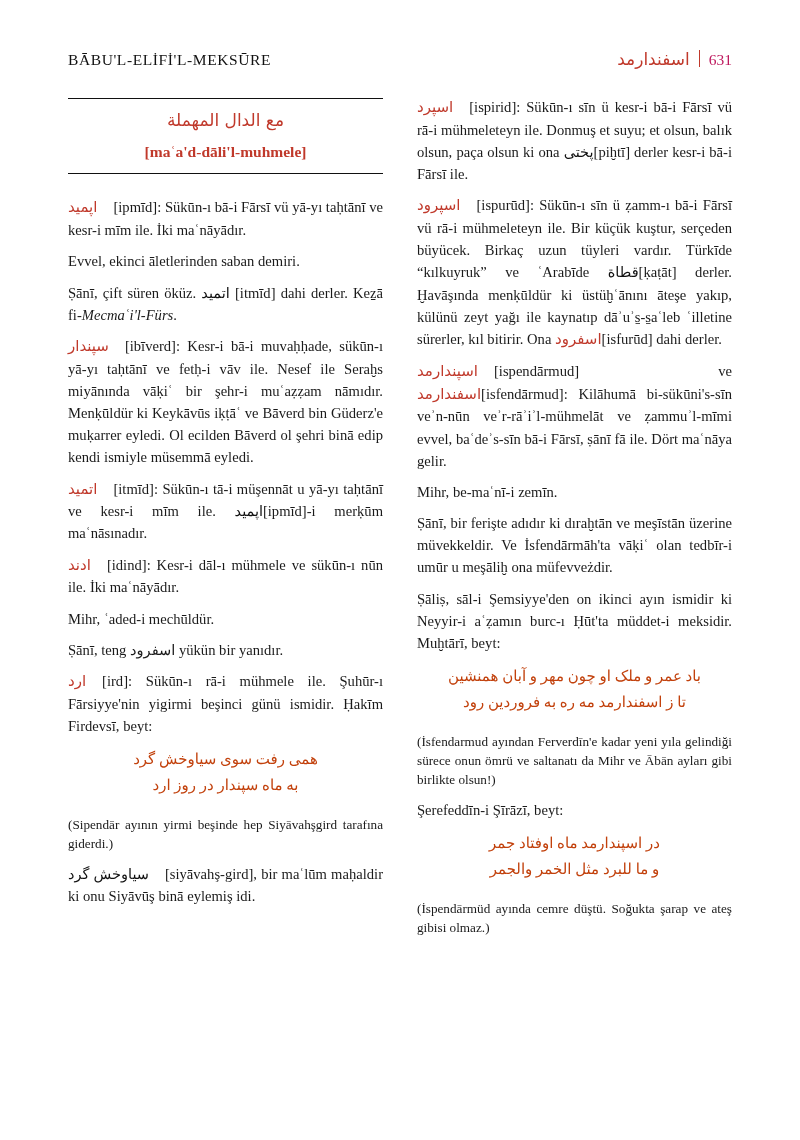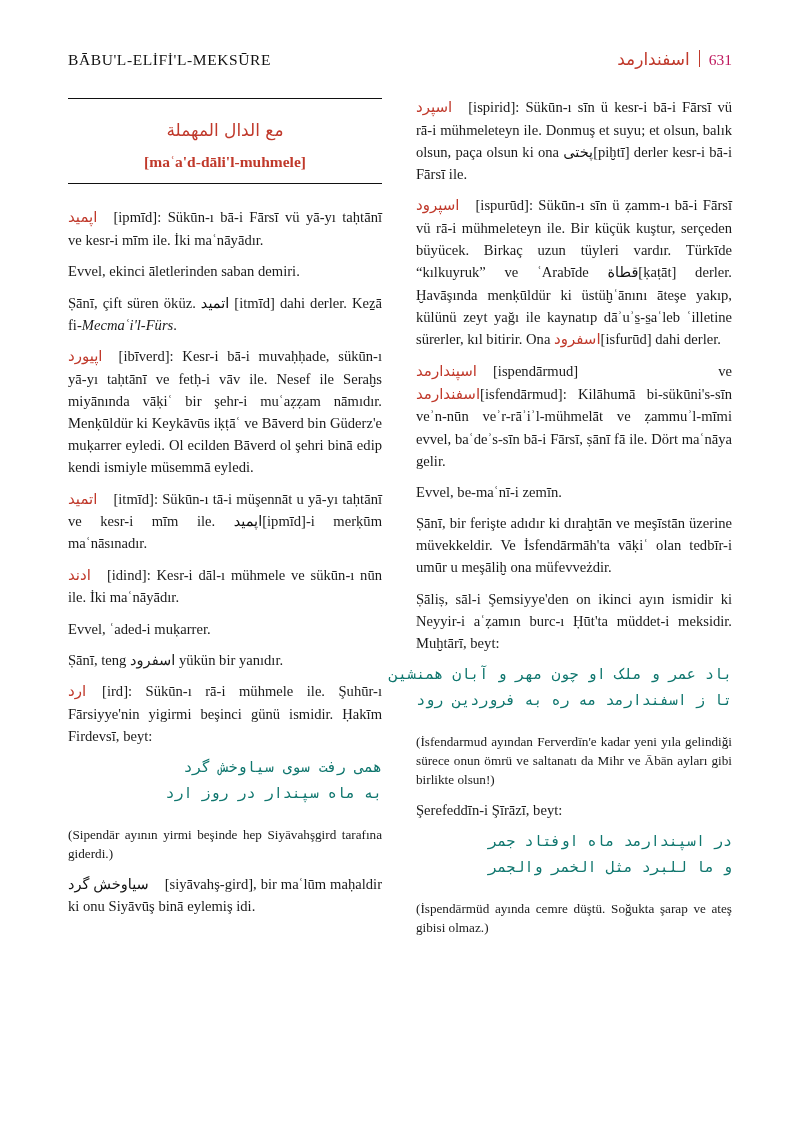--- a/index.html
+++ b/index.html
@@ -72,21 +72,21 @@
     font-size: 14.6px;
     line-height: 1.52;
     text-align: justify;
     hyphens: auto;
   }
 
   
   .section-head {
     border-top: 1.3px solid #111;
     border-bottom: 1.3px solid #111;
-    padding: 19px 0 10px 0;
+    padding: 9px 0 10px 0;
     margin: 2px 0 22px 0;
     text-align: center;
     color: #c0392b;
   }
   .sh-arabic {
     font-size: 17px;
     direction: rtl;
     font-family: "DejaVu Sans", sans-serif;
     margin-bottom: 6px;
   }
@@ -120,27 +120,27 @@
   .gap {
     display: inline-block;
     width: 16px;
   }
   .ital {
     font-style: italic;
   }
 
   
   .verse {
-    text-align: right;
-    direction: rtl;
-    font-family: Liberation Mono, monospace;
+    text-align: center;
+    direction: rtl;
+    font-family: Liberation Serif, serif;
     font-size: 15px;
     line-height: 1.75;
     margin: 7px 0 7px 0;
-    color: #0f766e;
+    color: #c2410c;
   }
   .verse div {
     white-space: nowrap;
   }
   .gloss {
     font-size: 13.2px;
     line-height: 1.45;
     margin: 16px 0 10px 0;
     text-align: justify;
   }
@@ -174,33 +174,33 @@
 
       <p class="para">Evvel, ekinci āletlerinden saban demiri.</p>
 
       <p class="para">
         <span>Ṣānī, çift süren öküz.</span>
         <span class="ar-blk">اتمید</span>
         <span>[itmīd] dahi derler. Keẕā fi-</span><span class="ital">Mecmaʿi'l-Fürs</span><span>.</span>
       </p>
 
       <p class="entry">
-        <span class="ar">اپیورد</span><span class="gap"></span><span>[ibīverd]: Kesr-i bā-i muvaḥḥade, sükūn-ı yā-yı taḥtānī ve fetḥ-i vāv ile. Nesef ile Seraḫs miyānında vāḳiʿ bir şehr-i muʿaẓẓam nāmıdır. Menḳūldür ki Keykāvūs iḳṭāʿ ve Bāverd bin Güderz'e muḳarrer eyledi. Ol ecilden Bāverd ol şehri binā edip kendi ismiyle müsemmā eyledi.</span>
+        <span class="ar">سپندار</span><span class="gap"></span><span>[ibīverd]: Kesr-i bā-i muvaḥḥade, sükūn-ı yā-yı taḥtānī ve fetḥ-i vāv ile. Nesef ile Seraḫs miyānında vāḳiʿ bir şehr-i muʿaẓẓam nāmıdır. Menḳūldür ki Keykāvūs iḳṭāʿ ve Bāverd bin Güderz'e muḳarrer eyledi. Ol ecilden Bāverd ol şehri binā edip kendi ismiyle müsemmā eyledi.</span>
       </p>
 
       <p class="entry">
         <span class="ar">اتمید</span><span class="gap"></span><span>[itmīd]: Sükūn-ı tā-i müşennāt u yā-yı taḥtānī ve kesr-i mīm ile.</span>
         <span class="ar-blk">اپمید</span><span>[ipmīd]-i merḳūm maʿnāsınadır.</span>
       </p>
 
       <p class="entry">
         <span class="ar">ادند</span><span class="gap"></span><span>[idind]: Kesr-i dāl-ı mühmele ve sükūn-ı nūn ile. İki maʿnāyādır.</span>
       </p>
 
-      <p class="para">Evvel, ʿaded-i muḳarrer.</p>
+      <p class="para">Mihr, ʿaded-i mechūldür.</p>
 
       <p class="para">Ṣānī, teng اسفرود yükün bir yanıdır.</p>
 
       <p class="entry">
         <span class="ar">ارد</span><span class="gap"></span><span>[ird]: Sükūn-ı rā-i mühmele ile. Şuhūr-ı Fārsiyye'nin yigirmi beşinci günü ismidir. Ḥakīm Firdevsī, beyt:</span>
       </p>
 
       <div class="verse">
         <div>همی رفت سوی سیاوخش گرد</div>
         <div>به ماه سپندار در روز ارد</div>
@@ -225,21 +225,21 @@
         <span class="ar">اسپرود</span><span class="gap"></span><span>[ispurūd]: Sükūn-ı sīn ü ẓamm-ı bā-i Fārsī vü rā-i mühmeleteyn ile. Bir küçük kuştur, serçeden büyücek. Birkaç uzun tüyleri vardır. Türkīde “kılkuyruk” ve ʿArabīde</span>
         <span class="ar-blk">قطاة</span><span>[ḳaṭāt] derler. Ḫavāşında menḳūldür ki üstüḫʿānını āteşe yakıp, külünü zeyt yağı ile kaynatıp dāʾuʾs̱-s̱aʿleb ʿilletine sürerler, kıl bitirir. Ona</span>
         <span class="ar">اسفرود</span><span>[isfurūd] dahi derler.</span>
       </p>
 
       <p class="entry">
         <span class="ar">اسپندارمد</span><span class="gap"></span><span>[ispendārmud] ve</span>
         <span class="ar">اسفندارمد</span><span>[isfendārmud]: Kilāhumā bi-sükūni's-sīn veʾn-nūn veʾr-rāʾiʾl-mühmelāt ve ẓammuʾl-mīmi evvel, baʿdeʾs-sīn bā-i Fārsī, ṣānī fā ile. Dört maʿnāya gelir.</span>
       </p>
 
-      <p class="para">Evvel, be-maʿnī-i zemīn.</p>
+      <p class="para">Mihr, be-maʿnī-i zemīn.</p>
 
       <p class="para">Ṣānī, bir ferişte adıdır ki dıraḫtān ve meşīstān üzerine müvekkeldir. Ve İsfendārmāh'ta vāḳiʿ olan tedbīr-i umūr u meşāliḫ ona müfevveżdir.</p>
 
       <p class="para">Ṣāliṣ, sāl-i Şemsiyye'den on ikinci ayın ismidir ki Neyyir-i aʿẓamın burc-ı Ḥūt'ta müddet-i meksidir. Muḫtārī, beyt:</p>
 
       <div class="verse">
         <div>باد عمر و ملک او چون مهر و آبان همنشین</div>
         <div>تا ز اسفندارمد مه ره به فروردین رود</div>
       </div>
 

